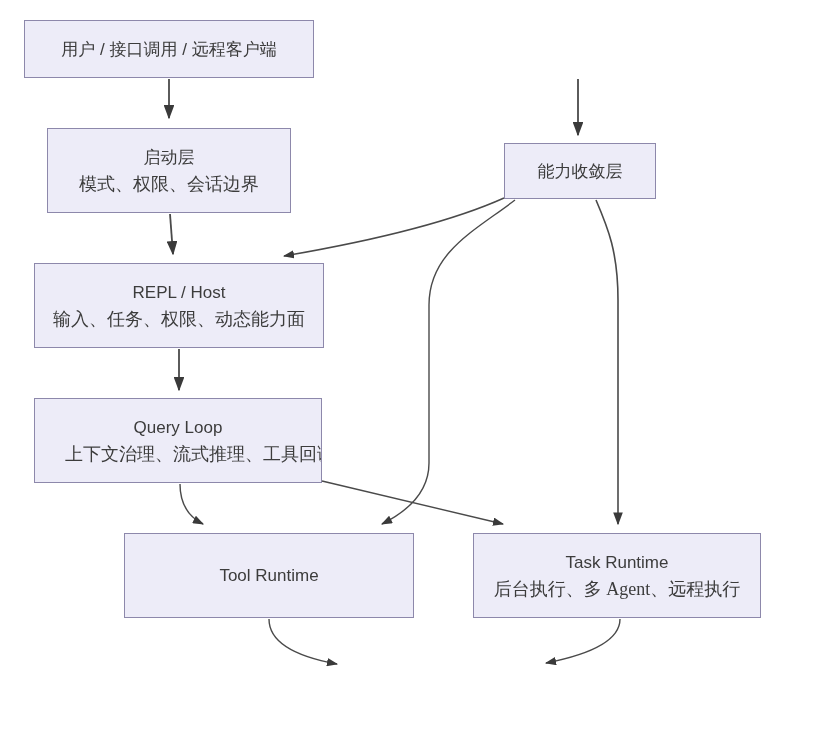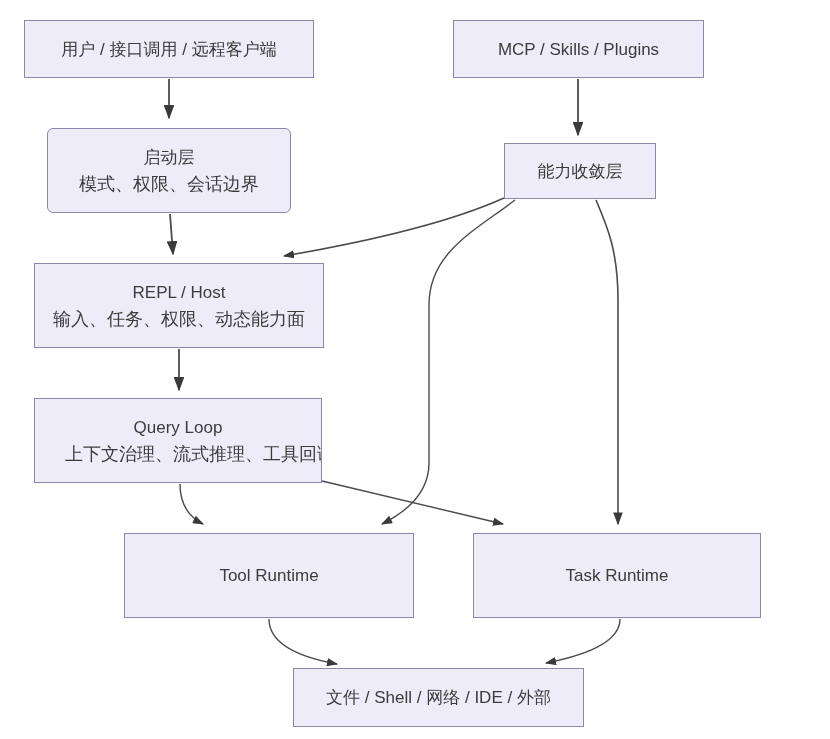--- a/index.html
+++ b/index.html
@@ -26,25 +26,22 @@
 </style>
 </head>
 <body>
 
 <div class="diagram">
 
   <div class="node" style="left:20px;top:20px;width:290px;height:58px;">
     <div class="title">用户 / 接口调用 / 远程客户端</div>
   </div>
 
-  <div class="node" style="left:449px;top:20px;width:251px;height:58px;">
-    <div class="title">MCP / Skills / Plugins</div>
-  </div>
 
-  <div class="node" style="left:43px;top:128px;width:244px;height:85px;border-radius:6px;">
+  <div class="node" style="left:43px;top:128px;width:244px;height:85px;">
     <div class="title">启动层</div>
     <div class="subtitle">模式、权限、会话边界</div>
   </div>
 
   <div class="node" style="left:30px;top:263px;width:290px;height:85px;">
     <div class="title">REPL / Host</div>
     <div class="subtitle">输入、任务、权限、动态能力面</div>
   </div>
 
   <div class="node" style="left:500px;top:143px;width:152px;height:56px;">
@@ -55,25 +52,23 @@
     <div class="title">Query Loop</div>
     <div class="subtitle left-clip">上下文治理、流式推理、工具回调</div>
   </div>
 
   <div class="node" style="left:120px;top:533px;width:290px;height:85px;">
     <div class="title">Tool Runtime</div>
   </div>
 
   <div class="node" style="left:469px;top:533px;width:288px;height:85px;text-align:right;">
     <div class="title">Task Runtime</div>
+    <div class="subtitle">后台执行、多 Agent、远程执行</div>
   </div>
 
-  <div class="node" style="left:289px;top:668px;width:291px;height:59px;">
-    <div class="title">文件 / Shell / 网络 / IDE / 外部</div>
-  </div>
 
   <svg class="edges" width="830" height="739" viewBox="0 0 830 739">
     <defs>
       <marker id="ah" viewBox="0 0 8 6" refX="7.2" refY="3" markerWidth="8" markerHeight="6" orient="auto" markerUnits="strokeWidth">
         <path d="M0,0 L8,3 L0,6 Z" fill="#3a3a3a"></path>
       </marker>
     </defs>
 
     <path class="edge thick" d="M165 79 L165 118" marker-end="url(#ah)"></path>
     <path class="edge thick" d="M574 79 L574 135" marker-end="url(#ah)"></path>

